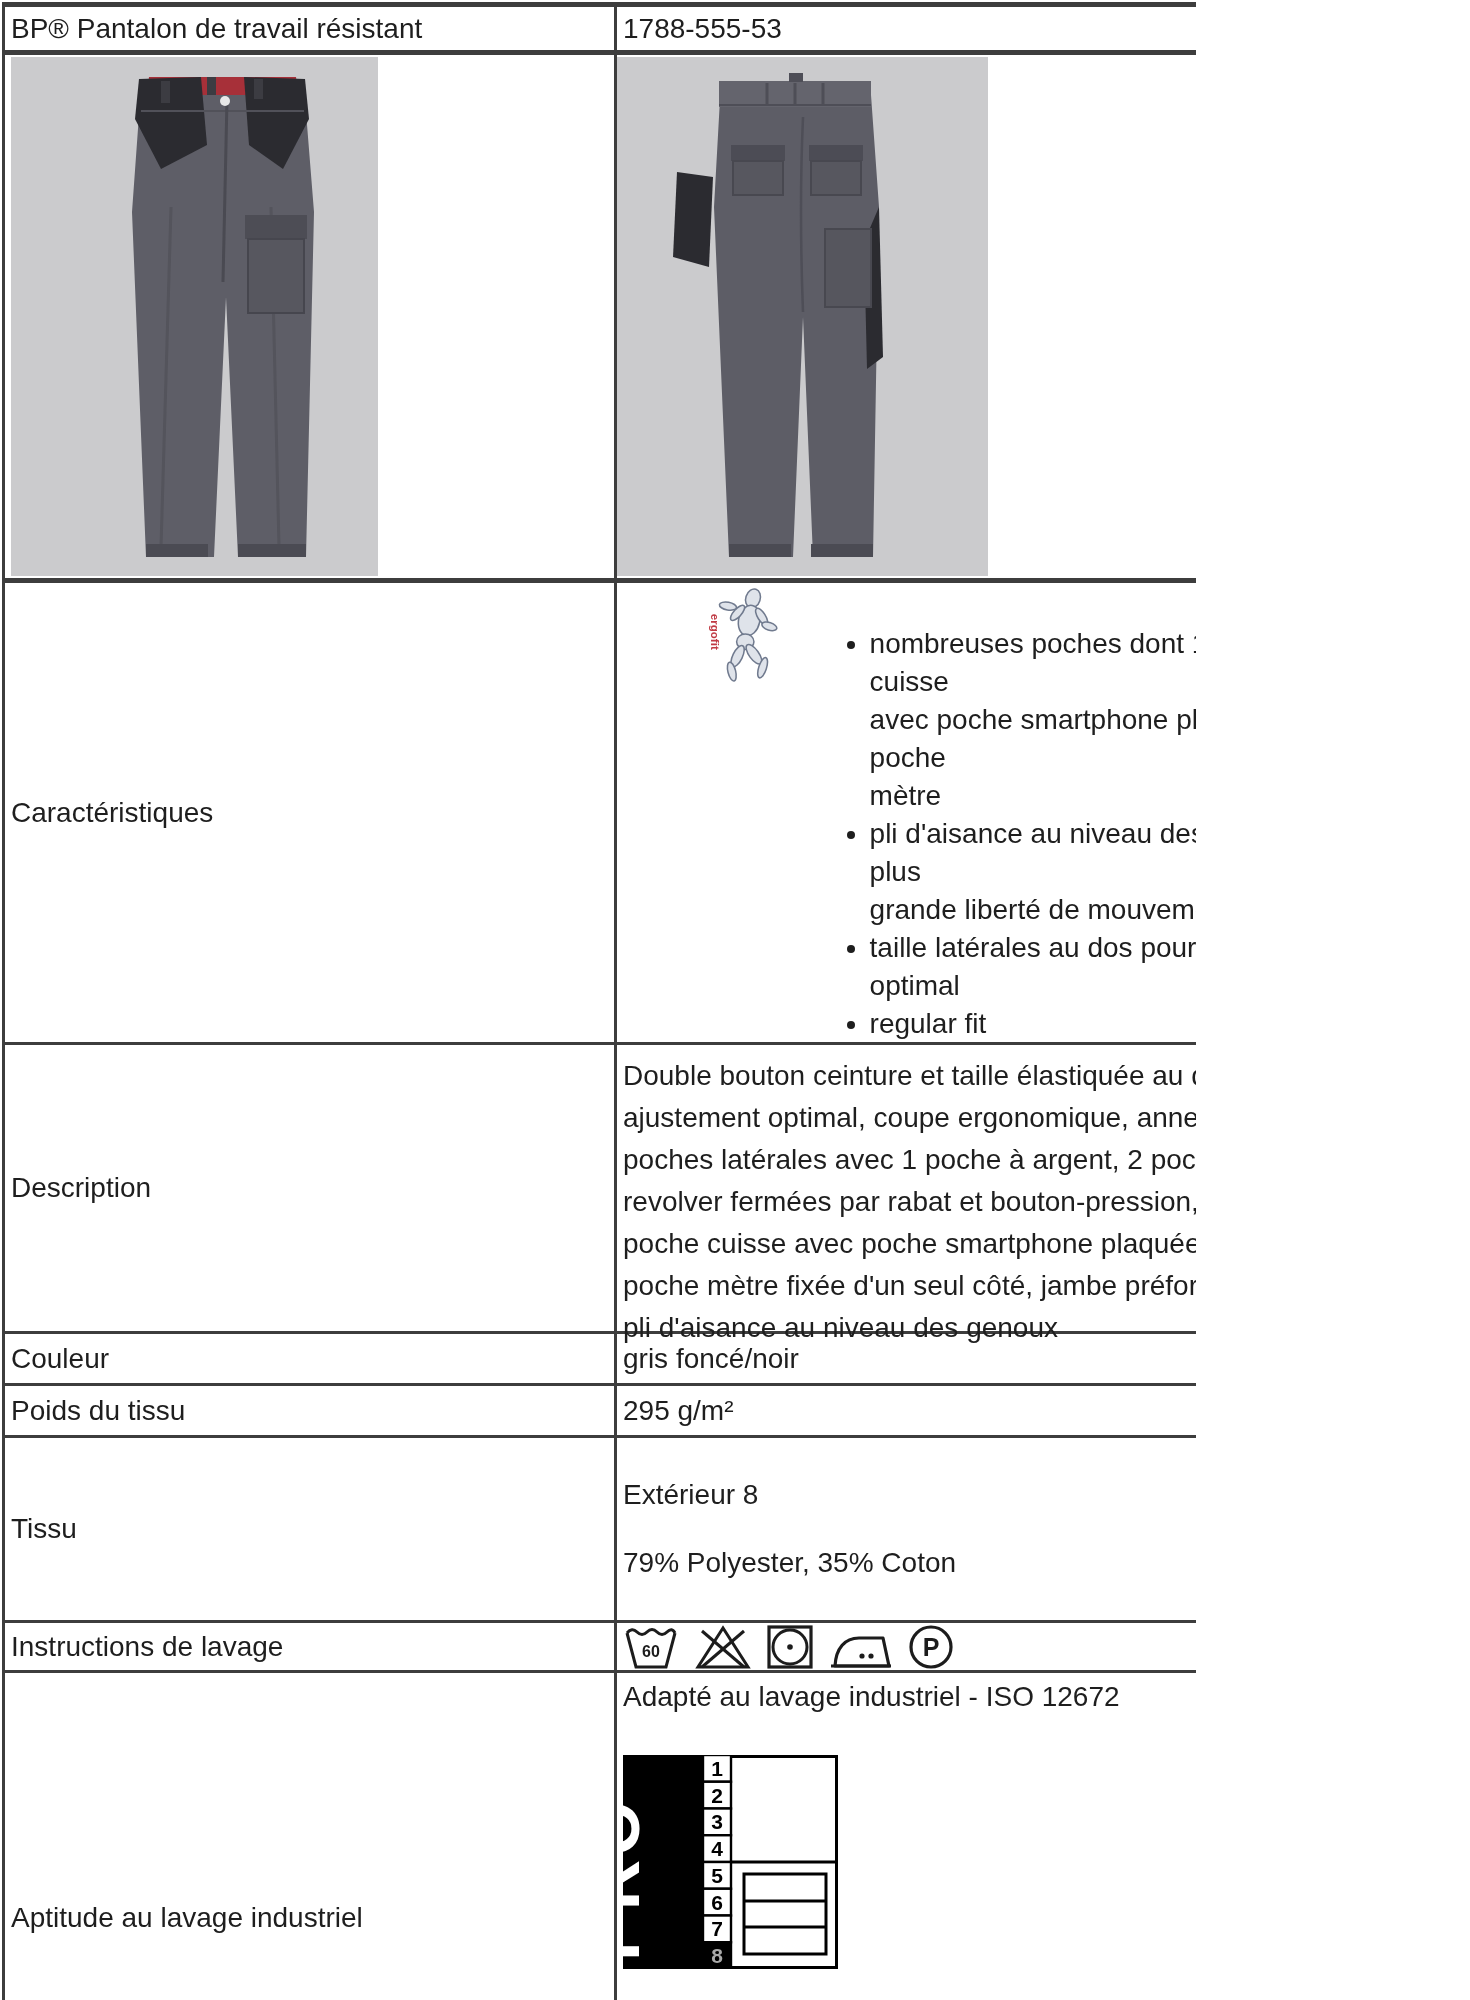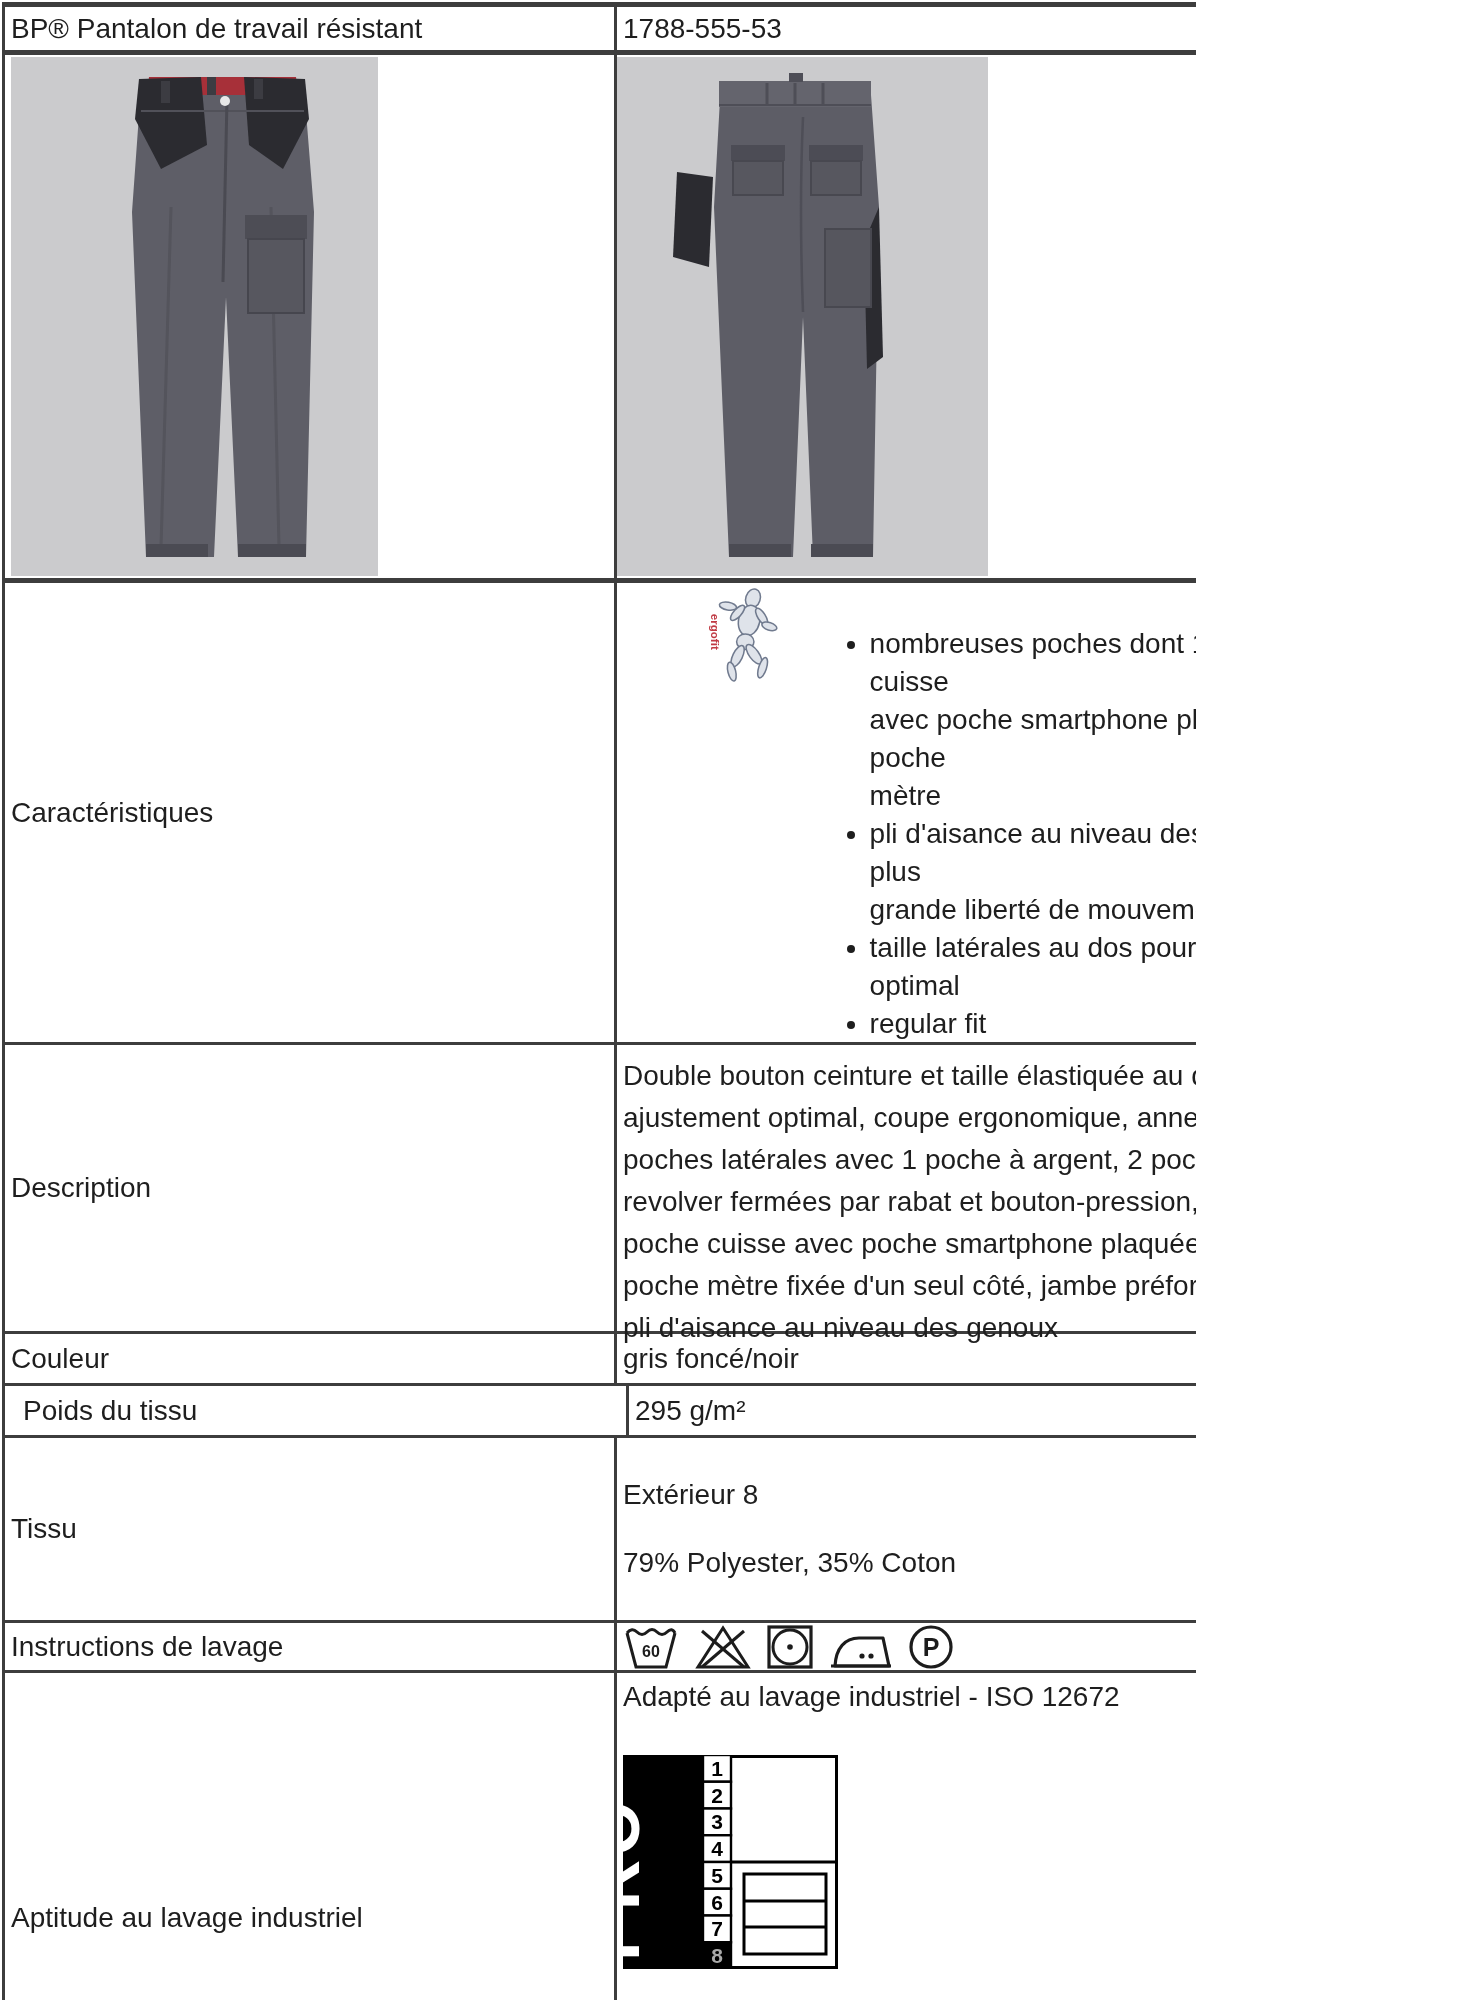--- a/index.html
+++ b/index.html
@@ -11,21 +11,21 @@
   .row { display:flex; align-items:stretch; border-bottom:3px solid #3d3d3d; background:#fff; }
   .cl  { flex:0 0 612px; width:612px; border-right:3px solid #3d3d3d; box-sizing:border-box;
          display:flex; align-items:center; padding:2px 6px; }
   .cr  { flex:1; min-width:0; display:flex; align-items:center; padding:2px 6px; box-sizing:border-box; }
 
   .r1 { height:43px; border-bottom-width:5px; }
   .r2 { height:523px; border-bottom-width:5px; }
   .r3 { height:459px; }
   .r4 { height:286px; }
   .r5 { height:49px; }
-  .r6 { height:49px;padding-left:12px; }
+  .r6 { height:49px; }
   .r7 { height:182px; }
   .r8 { height:47px; }
   .r9 { height:490px; }
 
   .r2 .cl, .r2 .cr { padding:0; align-items:flex-start; }
   .imgbox { background:#cbcbcd; height:519px; margin-top:2px; }
   .imgbox.front { width:367px; margin-left:6px; }
   .imgbox.back  { width:371px; margin-left:0; }
 
   .r3 .cr { flex-direction:row; align-items:flex-start; justify-content:center; }

